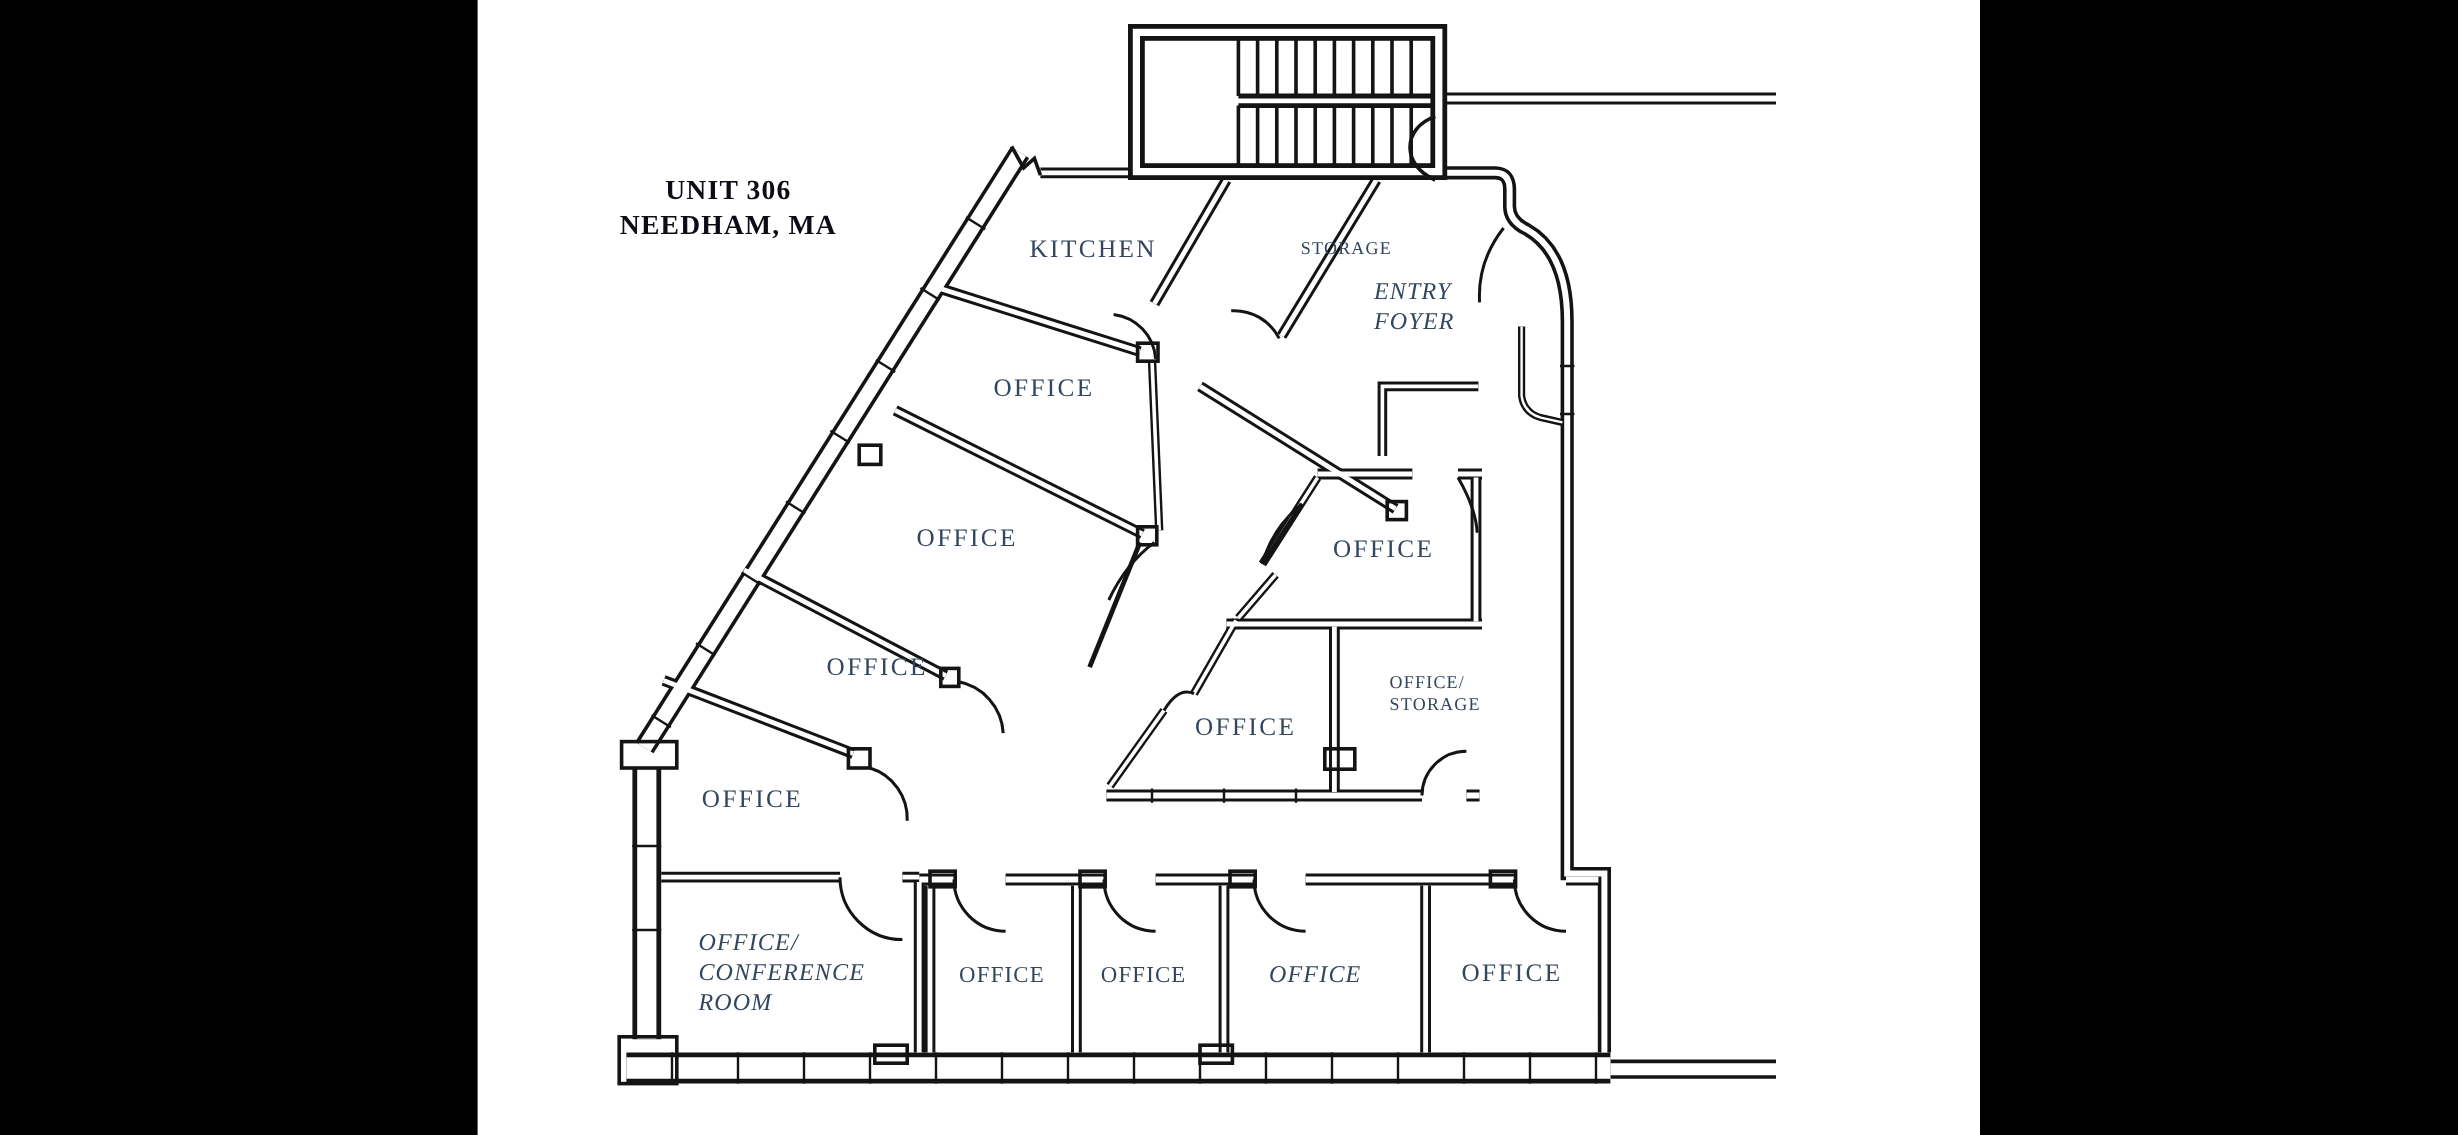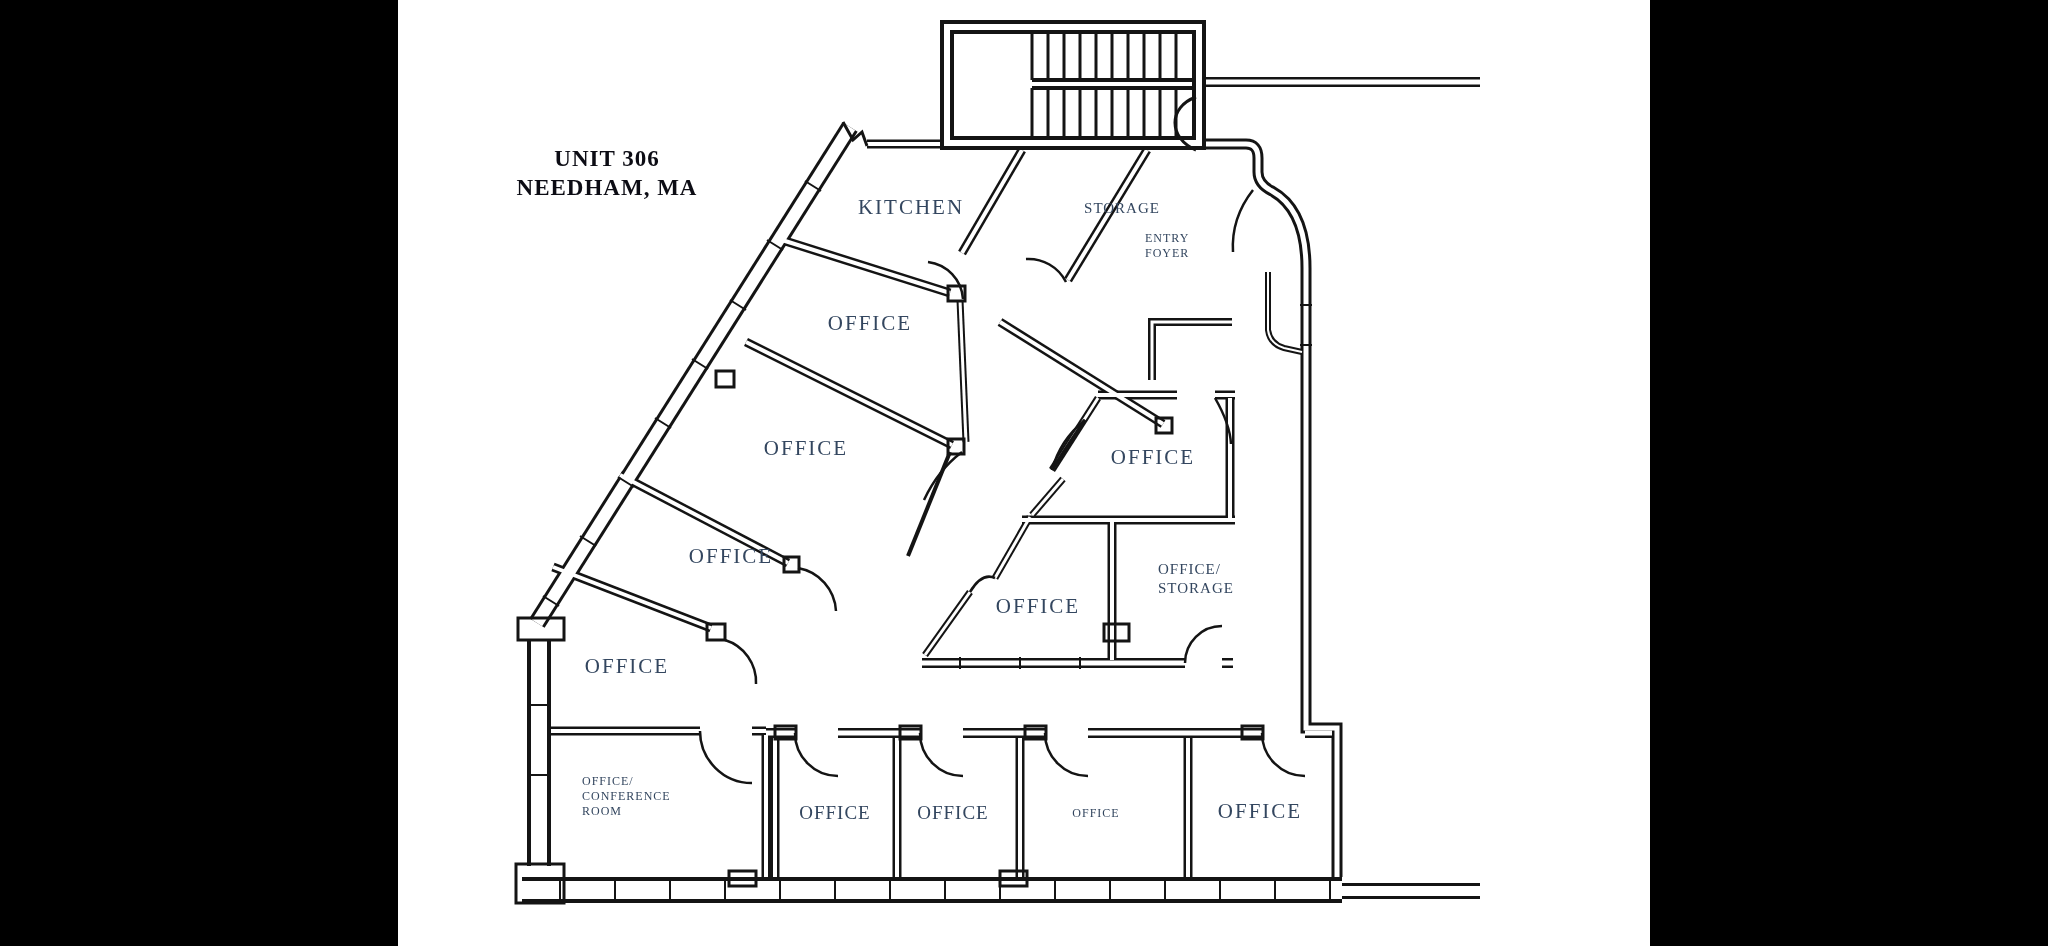--- a/index.html
+++ b/index.html
@@ -7,21 +7,21 @@
          font-family:"Liberation Serif","DejaVu Serif",serif;}
   .paper{position:absolute;left:398px;top:0;width:1252px;height:946px;background:#ffffff;}
   .plan-svg{position:absolute;left:0;top:0;width:2048px;height:946px;}
   .label{position:absolute;color:#33465f;white-space:pre-line;line-height:1.25;
          font-family:"Liberation Serif","DejaVu Serif",serif;}
   .label.center{transform:translate(-50%,-50%);text-align:right;}
   .title-block{position:absolute;left:437px;top:144px;width:340px;text-align:center;
                color:#0c0c14;font-weight:bold;}
   .title-line{font-size:23px;letter-spacing:1px;line-height:29px;font-weight:bold;}
   .fs21{font-size:21px;letter-spacing:2px;}
-  .fs20{font-size:12px;letter-spacing:1px;}
+  .fs20{font-size:20px;letter-spacing:1px;font-style:italic;}
   .fs19{font-size:19px;letter-spacing:1px;}
   .fs15{font-size:15px;letter-spacing:1px;margin-left:36px;}
   
   .wall-svg path,.wall-svg line,.wall-svg rect{fill:none;}
 </style>
 </head>
 <body>
 
 <div class="stage">
   <div class="paper"></div>

